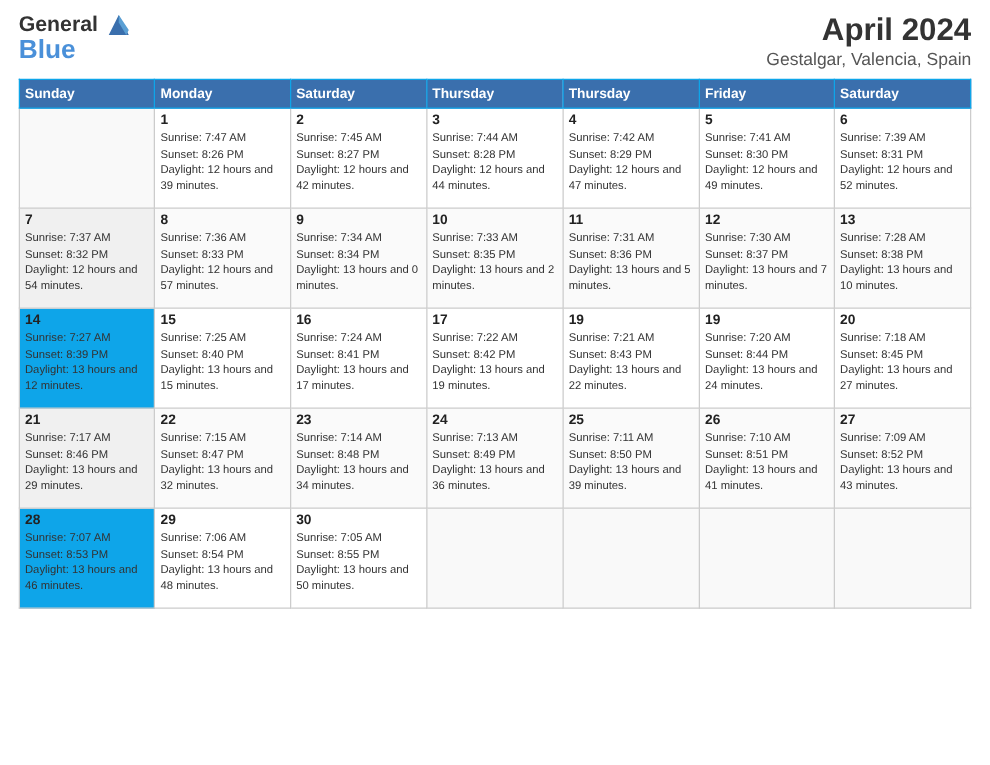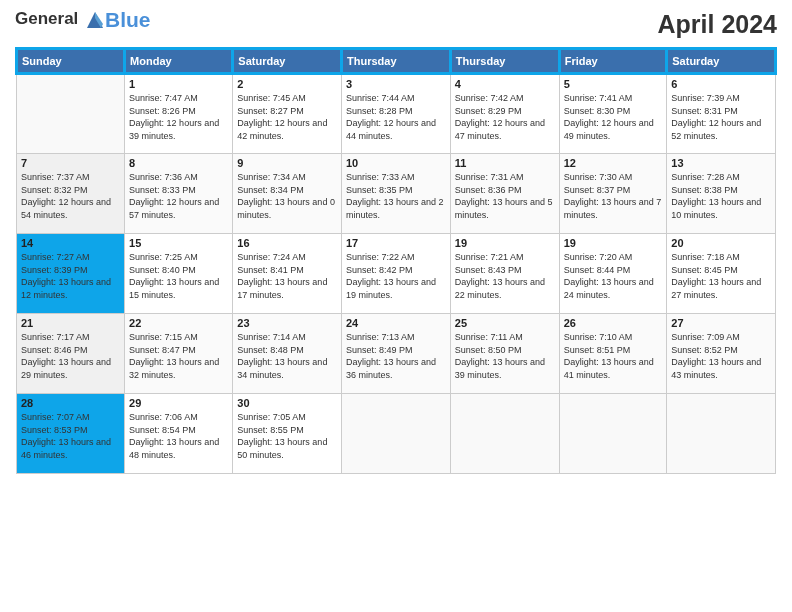--- a/index.html
+++ b/index.html
@@ -40,21 +40,21 @@
       width: 100%;
       border-collapse: collapse;
       font-size: 10px;
     }
     thead tr th {
       background-color: #3a6fad;
       color: #fff;
       padding: 5px 4px;
       text-align: left;
       font-size: 11px;
-      border: 3px solid #0ea5e9;
+      border: 1px solid #0ea5e9;
     }
     tbody tr td {
       border: 1px solid #ccc;
       vertical-align: top;
       padding: 3px 4px;
       height: 80px;
       width: 113px;
       background: #fff;
     }
     tbody tr td:first-child {
@@ -80,32 +80,33 @@
     .empty-cell {
       background: #f9f9f9 !important;
     }
   </style>
 </head>
 <body>
 
 <div class="container">
   <div class="header-area">
     <div class="logo">
-      <div style="display:flex;flex-direction:row;line-height:1.1;">
+      <div style="display:flex;flex-direction:column;line-height:1.1;">
         <span style="font-size:17px;font-weight:bold;color:#333;">General
           <svg width="20" height="20" viewBox="0 0 20 20" style="display:inline-block;vertical-align:middle;margin-left:2px;">
             <polygon points="2,18 10,2 18,18" fill="#3a6fad"></polygon>
             <polygon points="10,8 16,18 18,14 10,2" fill="#5a9fd4"></polygon>
           </svg>
         </span>
         <span style="font-size:21px;font-weight:bold;color:#4a90d9;margin-top:-2px;">Blue</span>
       </div>
     </div>
     <div class="title-area">
       <div class="month-title">April 2024</div>
+      <div class="subtitle">Gestalgar, Valencia, Spain</div>
     </div>
   </div>
 
   <table>
     <thead>
       <tr>
       <th>Sunday</th>
           <th>Monday</th>
           <th>Saturday</th>
           <th>Thursday</th>

